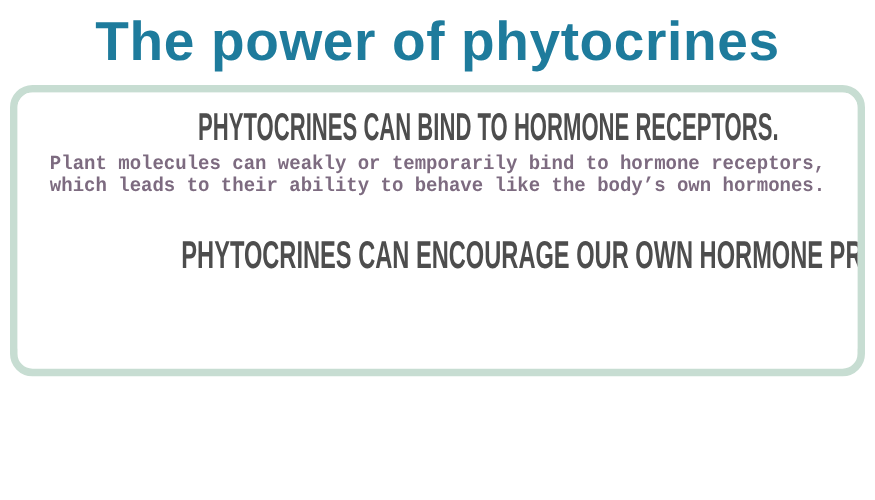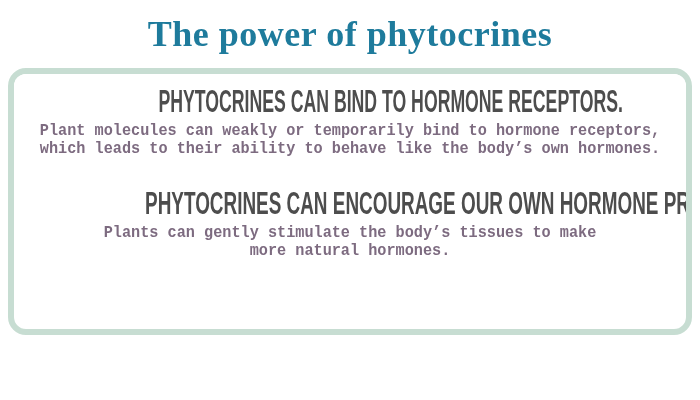--- a/index.html
+++ b/index.html
@@ -8,31 +8,31 @@
     width: 700px; height: 400px;
     background: #ffffff;
     font-family: "Liberation Sans", sans-serif;
     overflow: hidden;
   }
   .page-title {
     position: absolute;
     top: 12px; left: 0;
     width: 100%;
     text-align: center;
-    font-family: Liberation Serif, serif;
+    font-family: Liberation Sans, sans-serif;
     font-weight: bold;
-    font-size: 36px;
+    font-size: 44px;
     line-height: 44px;
     color: var(--title, #1e7b9c);
     letter-spacing: 0.5px;
   }
   .card {
     position: absolute;
     left: 8px; top: 68px;
-    width: 684px; height: 267px;
+    width: 684px; height: 233px;
     box-sizing: border-box;
     border: 6px solid var(--border, #c7ddd2);
     border-radius: 18px;
     background: #ffffff;
     overflow: hidden;
     display: flex;
     flex-direction: column;
   }
   .section {
     box-sizing: border-box;
@@ -84,20 +84,16 @@
       <div class="heading">PHYTOCRINES CAN BIND TO HORMONE RECEPTORS.</div>
       <div class="desc">
         <div class="desc-line">Plant molecules can weakly or temporarily bind to hormone receptors,</div>
         <div class="desc-line">which leads to their ability to behave like the body’s own hormones.</div>
       </div>
     </div>
 
 
     <div class="section s3">
       <div class="heading">PHYTOCRINES CAN ENCOURAGE OUR OWN HORMONE PRODUCTION.</div>
-      <div class="desc">
-        <div class="desc-line">Plants can gently stimulate the body’s tissues to make</div>
-        <div class="desc-line">more natural hormones.</div>
-      </div>
     </div>
 
   </div>
 </div>
 
 </body></html>

